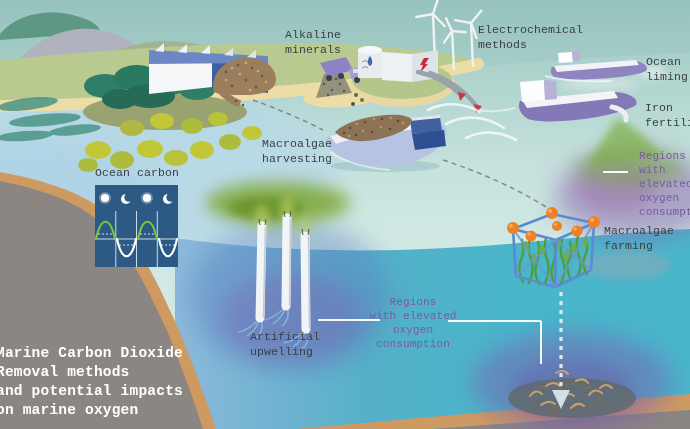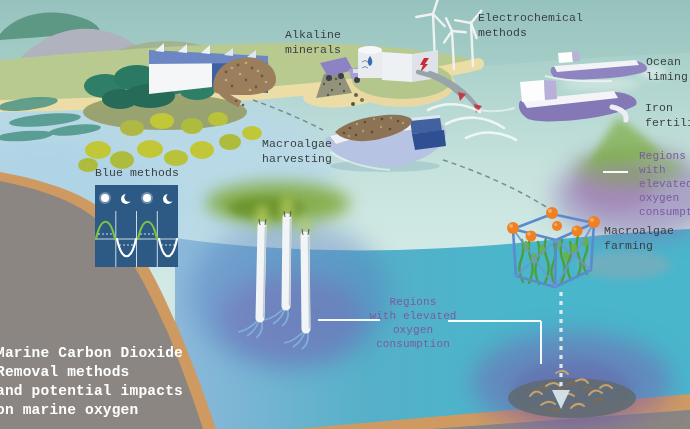--- a/index.html
+++ b/index.html
@@ -456,35 +456,37 @@
       <line x1="98" y1="234" x2="112" y2="234"></line>
           <line x1="140" y1="234" x2="154" y2="234"></line>
       <line x1="119" y1="245" x2="133" y2="245"></line>
           <line x1="161" y1="245" x2="175" y2="245"></line>
     </g>
   </g>
 </svg>
 
 <div class="lbl" style="left:285px;top:28px;">Alkaline
 minerals</div>
-<div class="lbl" style="left:478px;top:11px;">Electrochemical
+<div class="lbl" style="left:478px;top:23px;">Electrochemical
 methods</div>
 <div class="lbl" style="left:646px;top:27px;margin-top:28px;">Ocean
 liming</div>
 <div class="lbl" style="left:645px;top:101px;">Iron
 fertilization</div>
 <div class="lbl lbl-purple" style="left:639px;top:149px;font-size:11px;">Regions
 with elevated
 oxygen
 consumption</div>
 <div class="lbl" style="left:262px;top:137px;">Macroalgae
 harvesting</div>
-<div class="lbl" style="left:95px;top:166px;">Blue methods</div>
+<div class="lbl" style="left:95px;top:166px;">Ocean carbon</div>
 <div class="lbl" style="left:604px;top:224px;">Macroalgae
 farming</div>
+<div class="lbl" style="left:250px;top:330px;">Artificial
+upwelling</div>
 <div class="lbl lbl-purple lbl-center" style="left:352px;top:295px;font-size:11px;">Regions
 with elevated
 oxygen
 consumption</div>
 <div class="fig-title" style="left:-4px;top:344px;">Marine Carbon Dioxide
 Removal methods
 and potential impacts
 on marine oxygen</div>
 
 </div>

